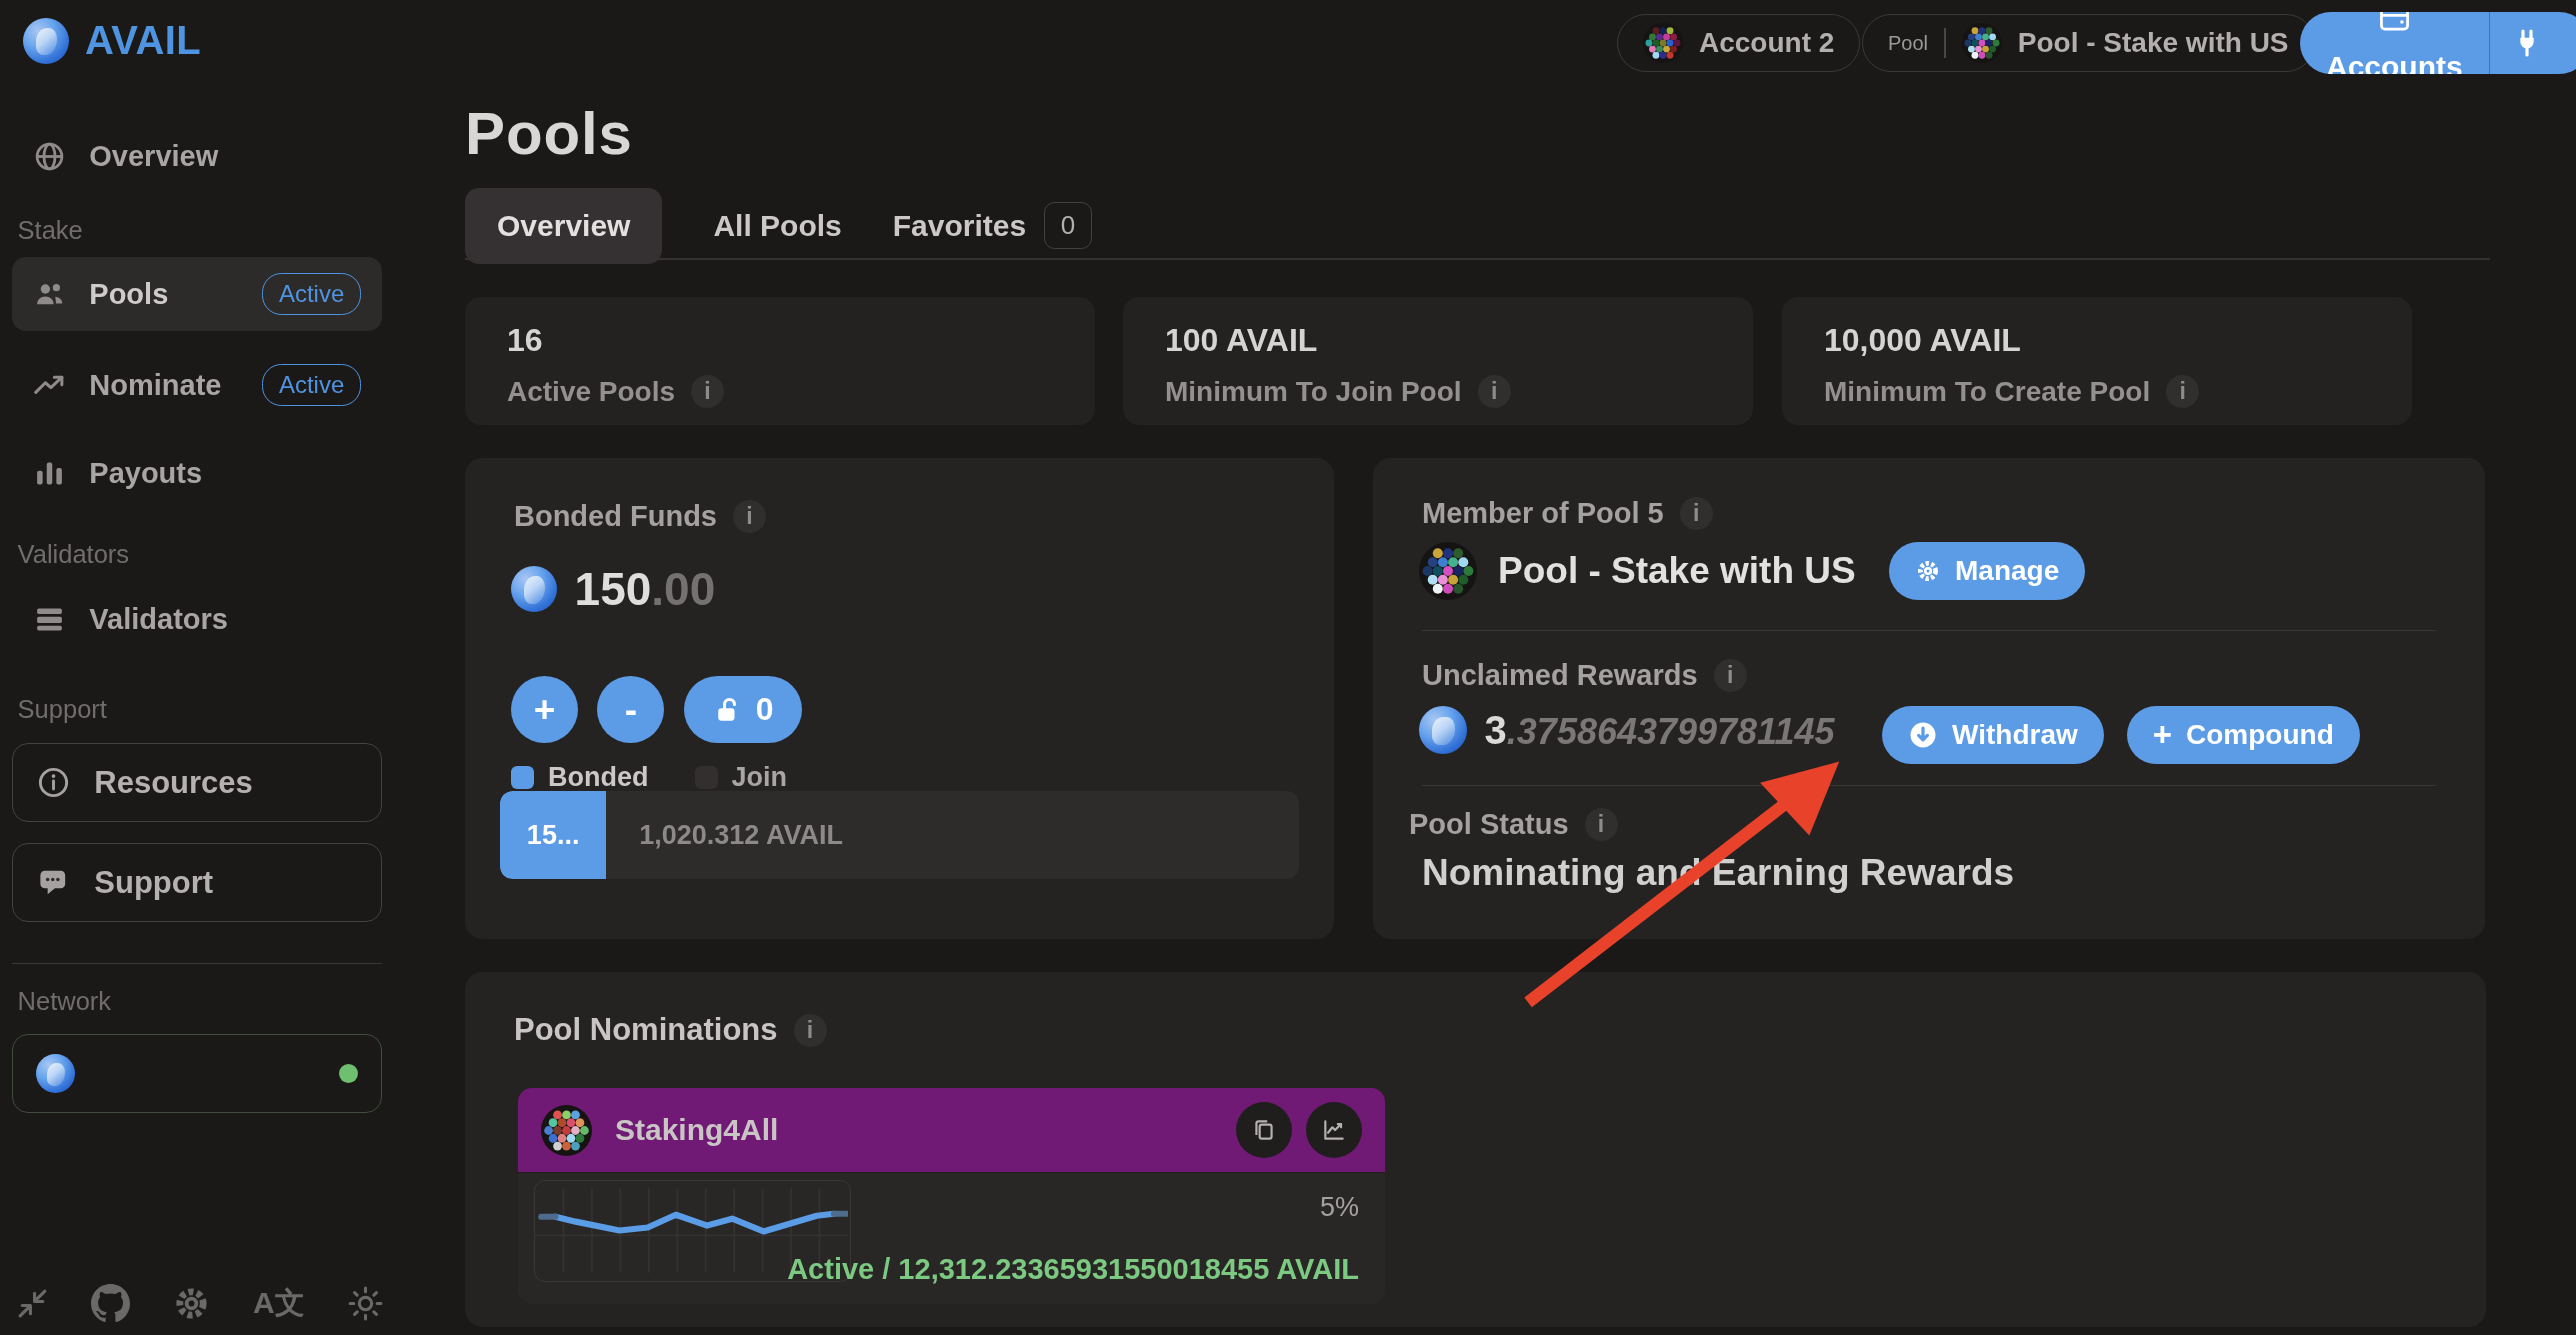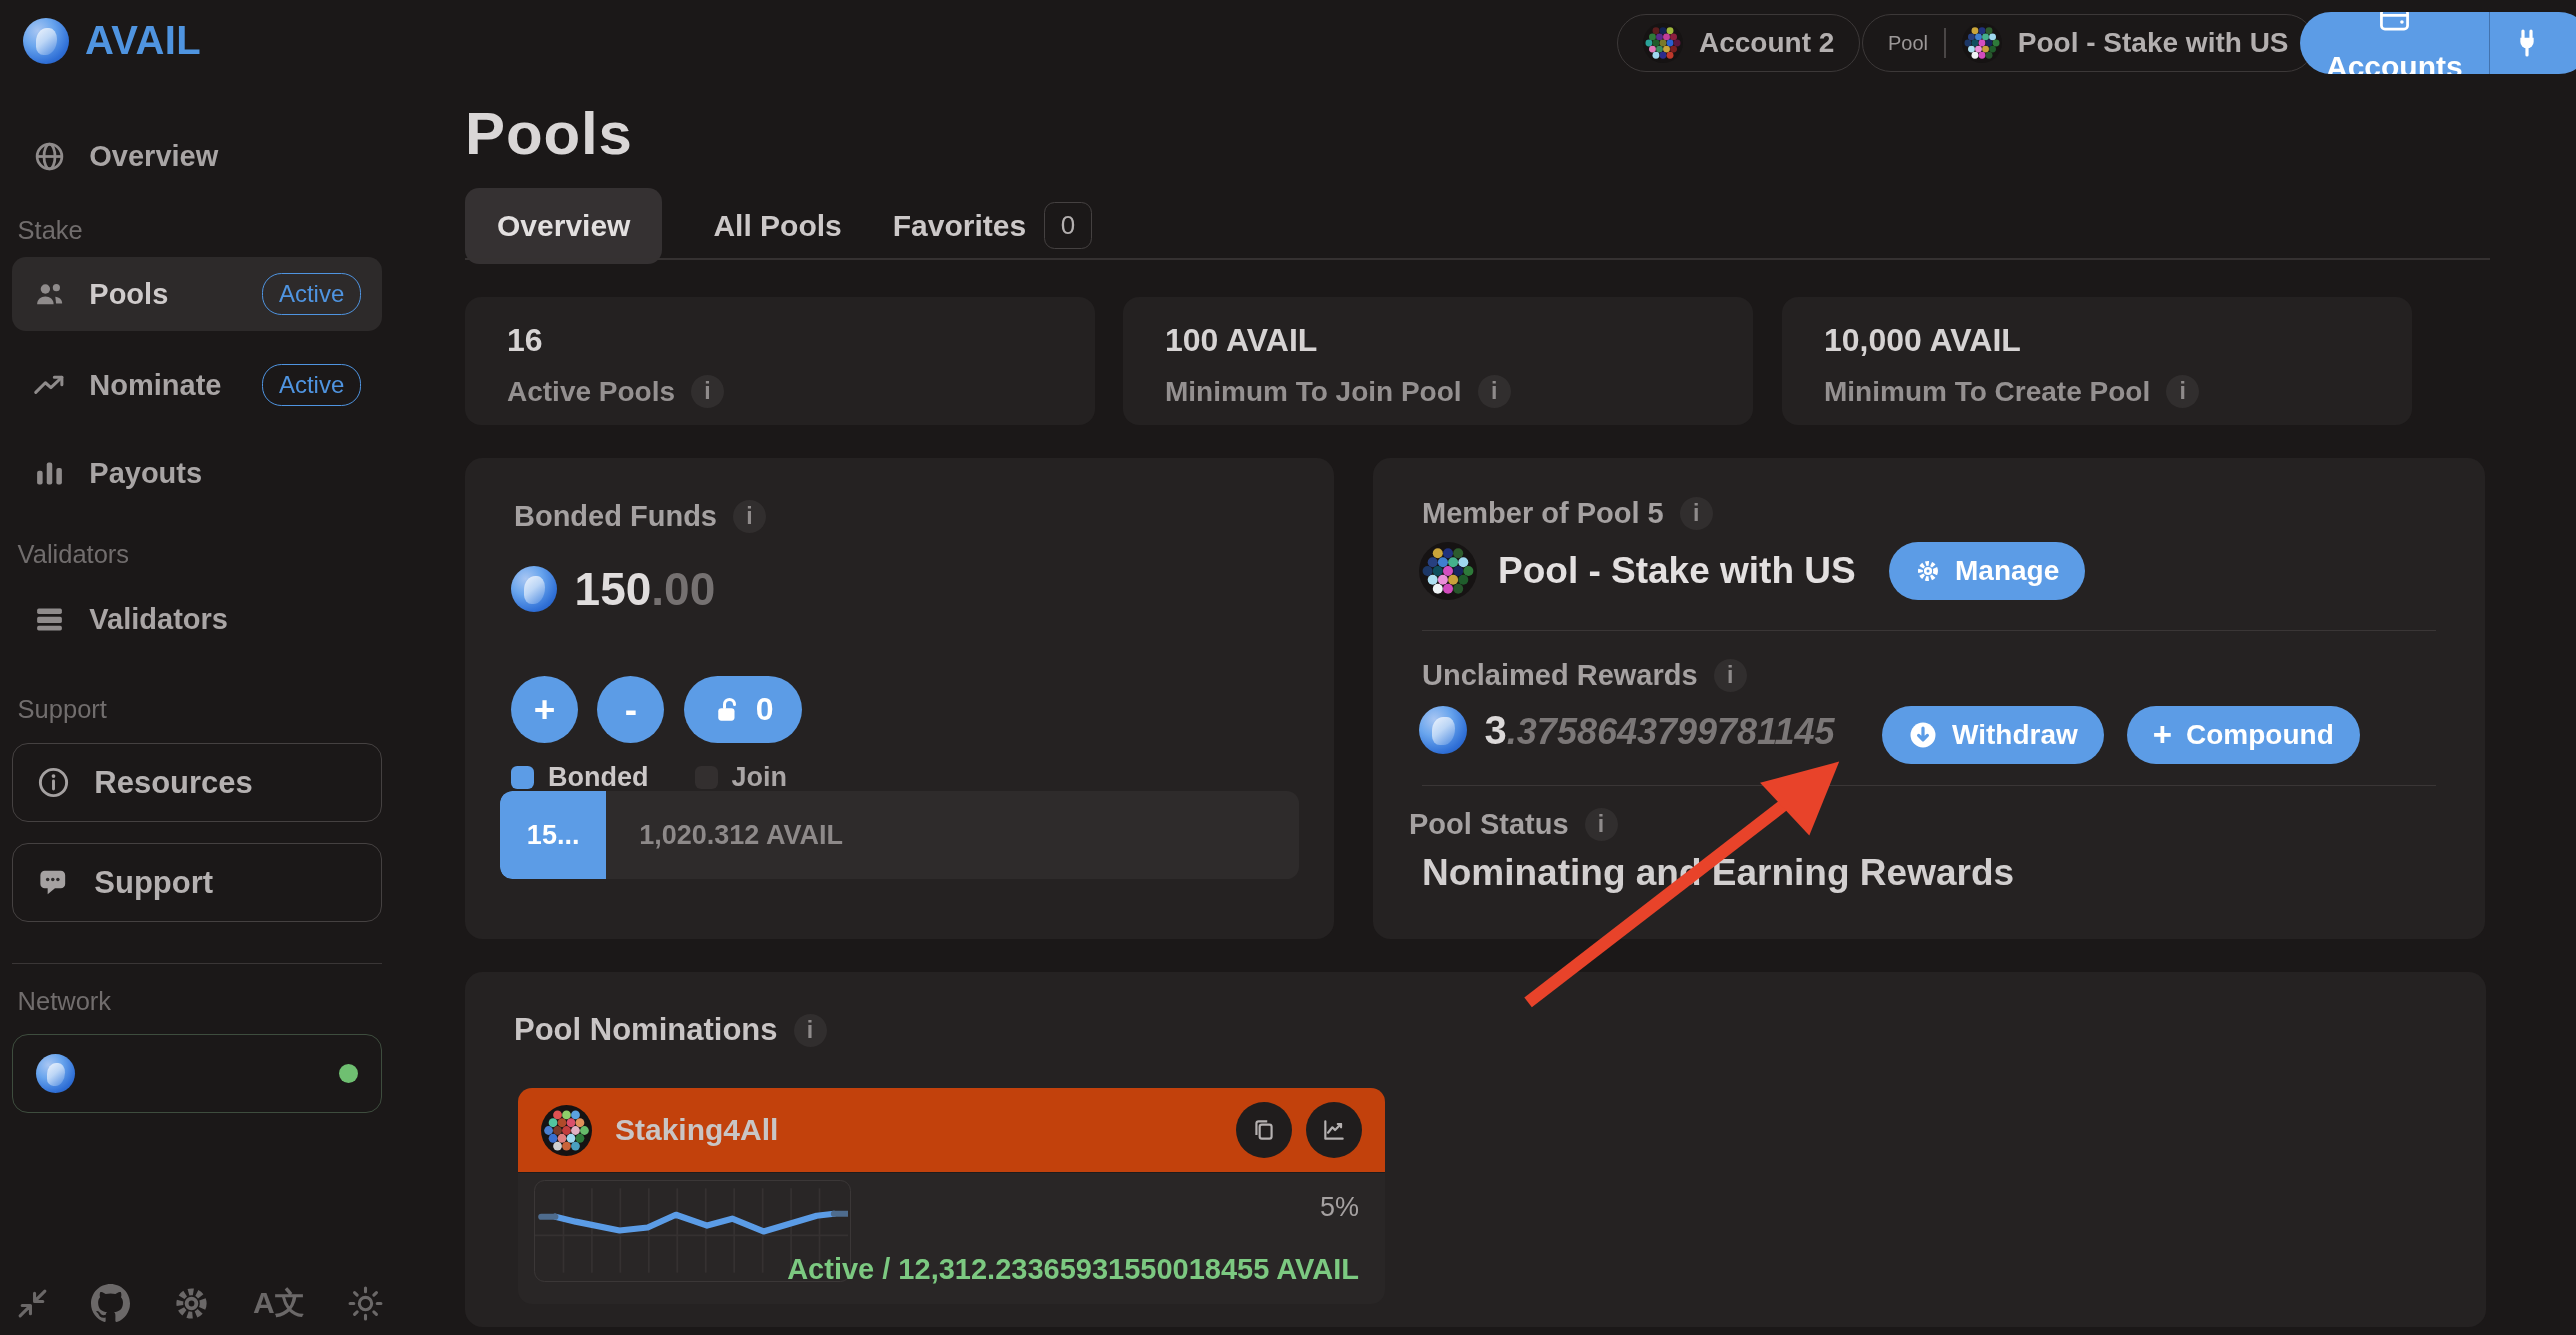--- a/index.html
+++ b/index.html
@@ -77,21 +77,21 @@
   
   .member-divider { position:absolute; left:49px; right:49px; height:0.9px; background:#3a3636; }
   .pool-name { font-size:37px; font-weight:700; color:#e3e0e0; }
   .blue-btn { height:58px; border-radius:30px; background:#5c9ce6; color:#fff; display:flex; align-items:center; gap:14px; padding:0 26px; font-size:28px; font-weight:700; border:none; }
   .unclaimed-int { font-size:40px; font-weight:700; color:#dcd9d9; }
   .unclaimed-dec { font-size:36px; font-weight:700; color:#7b7777;font-style:italic; }
   .status-value { font-size:37px; font-weight:700; color:#d2cfcf; }
 
   
   .nom-item { position:absolute; left:53px; top:116px; width:867px; }
-  .nom-header { height:84px; background:#c2410c; border-radius:14px 14px 0 0; display:flex; align-items:center; padding:0 23px; gap:23px; }
+  .nom-header { height:84px; background:#701a75; border-radius:14px 14px 0 0; display:flex; align-items:center; padding:0 23px; gap:23px; }
   .nom-name { font-size:30px; font-weight:700; color:#c9c5c5; }
   .icon-circle { width:56px; height:56px; border-radius:50%; background:#201d1d; color:#b5b1b1; display:flex; align-items:center; justify-content:center; }
   .nom-chart { height:132px; background:#292626; border-radius:0 0 14px 14px; border-top:1.8px solid #1f1c1c; position:relative; }
   .spark-box { position:absolute; left:16px; top:7px; width:317px; height:102px; border:1.8px solid #3b3737; border-radius:10.6px; }
   .commission { position:absolute; right:26px; top:19.4px; font-size:27px; color:#a5a1a1; }
   .nom-status { position:absolute; right:26px; bottom:17.6px; font-size:29px; font-weight:700; color:#7cc981; }
 
   .annotation-arrow { position:absolute; left:1496px; top:737px; z-index:50; pointer-events:none; }
 </style>
 </head>

